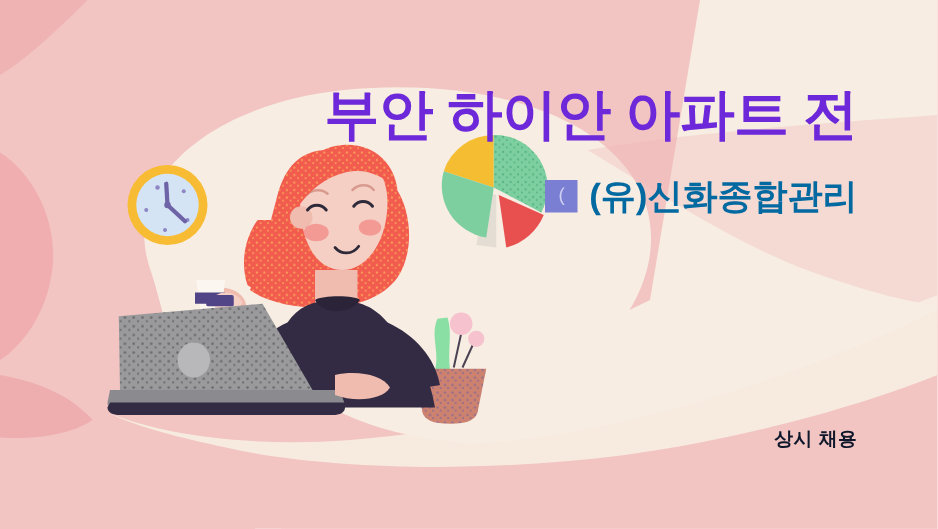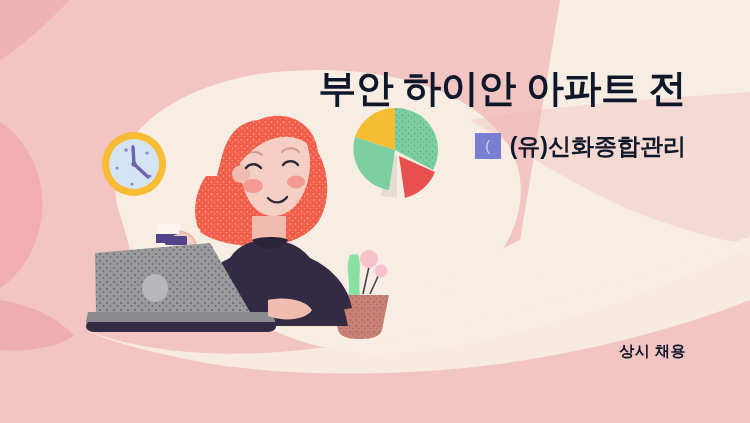--- a/index.html
+++ b/index.html
@@ -24,23 +24,23 @@
   }
   .title-block {
     position: absolute;
     right: 64px;
     top: 66px;
     text-align: right;
     z-index: 5;
   }
   .headline {
     font-family: "Liberation Sans", "DejaVu Sans", sans-serif;
-    font-size: 38px;
+    font-size: 44px;
     font-weight: bold;
-    color: #0f172a;
+    color: #6d28d9;
     letter-spacing: -0.5px;
     line-height: 1.18;
     white-space: nowrap;
     margin: 0;
   }
   .company-row {
     display: flex;
     align-items: center;
     justify-content: flex-end;
     gap: 9px;
@@ -51,23 +51,23 @@
     height: 26px;
     background: #7b7fd4;
     color: #cfd2f2;
     font-size: 15px;
     line-height: 26px;
     text-align: center;
     font-family: "Liberation Sans", "DejaVu Sans", sans-serif;
     flex: 0 0 auto;
   }
   .company-name {
-    font-size: 23px;
+    font-size: 28px;
     font-weight: bold;
-    color: #0f172a;
+    color: #0369a1;
     white-space: nowrap;
   }
   .hiring-status {
     position: absolute;
     right: 64px;
     bottom: 62px;
     font-size: 15px;
     font-weight: bold;
     color: #0f172a;
     letter-spacing: 0.5px;

